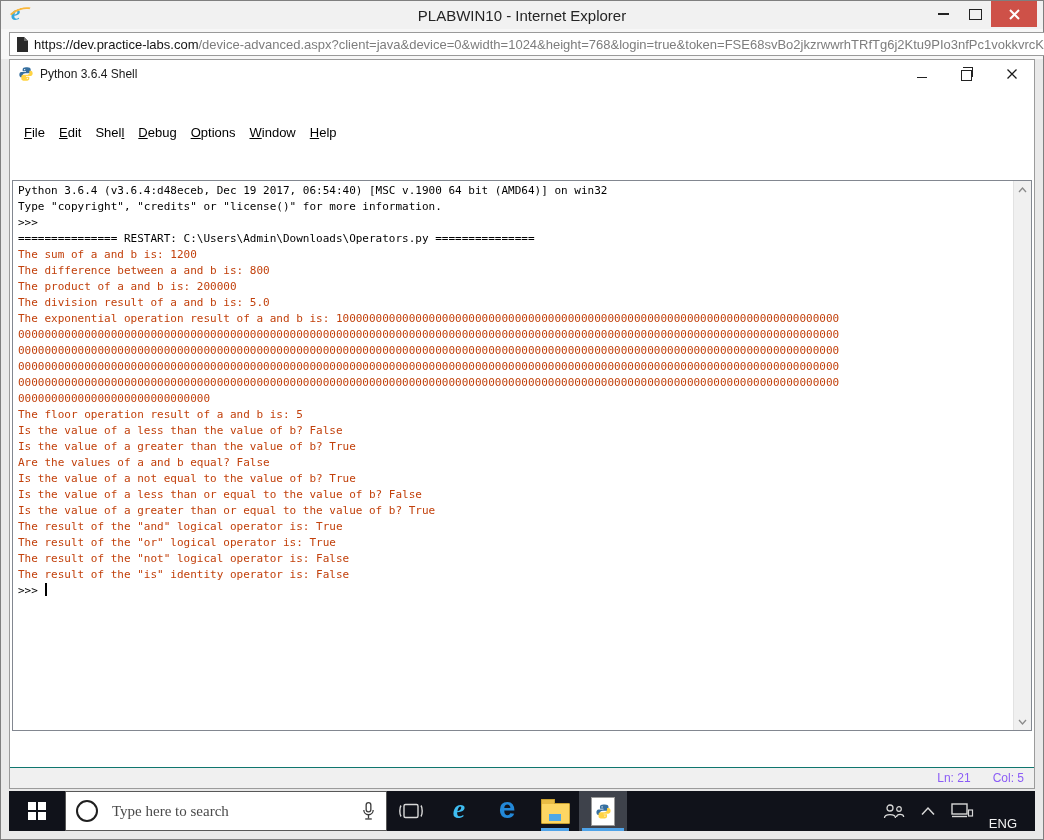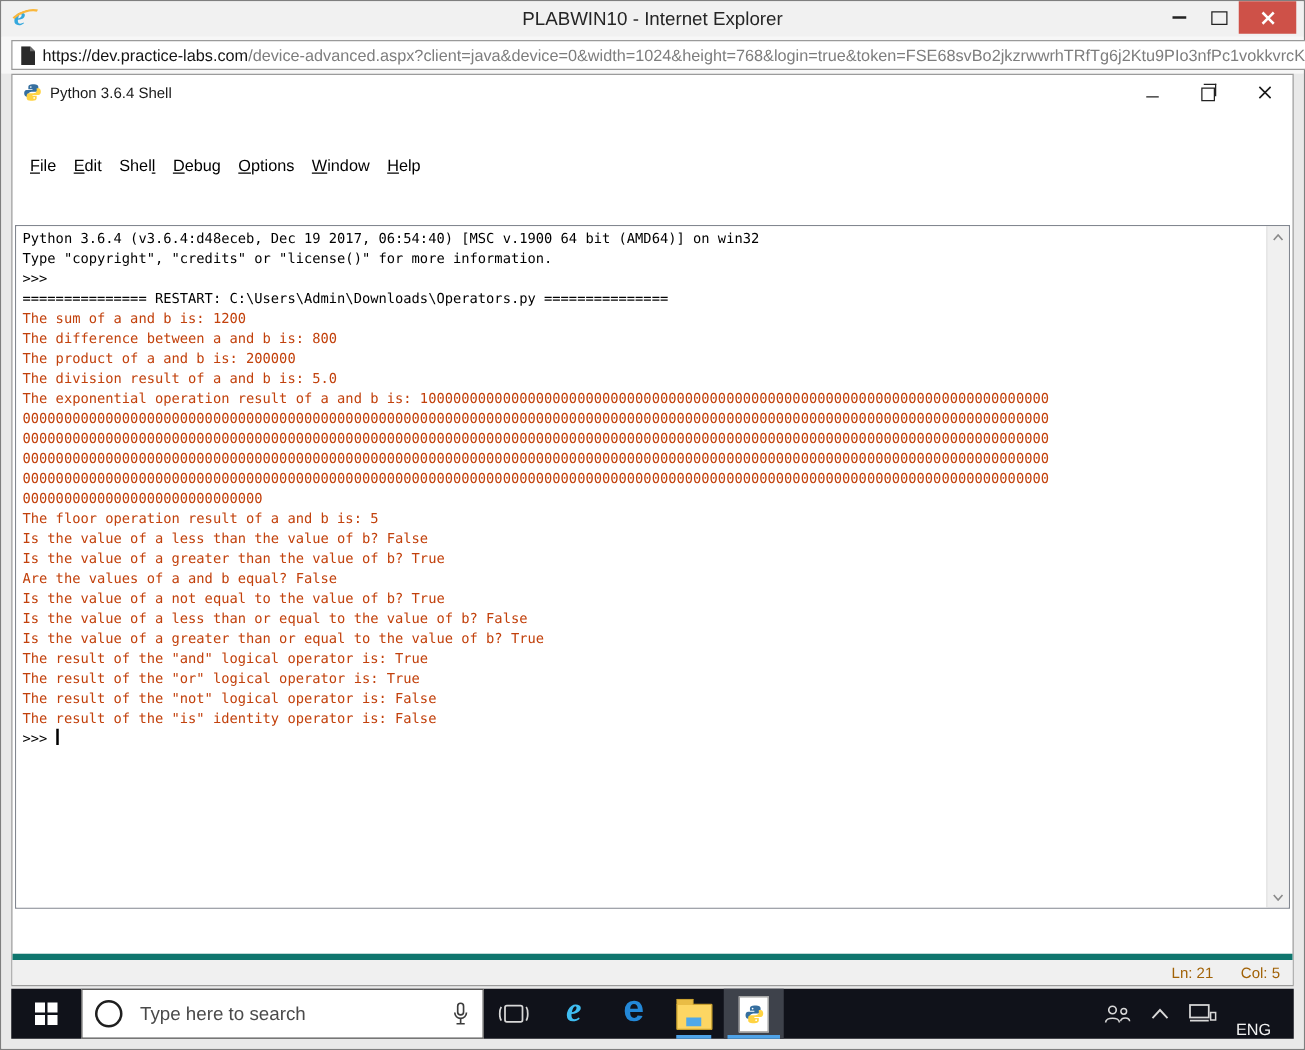--- a/index.html
+++ b/index.html
@@ -46,33 +46,33 @@
   .shell-body{flex:1;margin:0 2px;border:1px solid #828790;display:flex;min-height:0;}
   .shell-text{flex:1;overflow:hidden;padding:2px 0 0 5px;background:#fff;}
   .ln{white-space:pre;height:16px;font-family:"DejaVu Sans Mono",monospace;font-size:11px;line-height:16px;}
   .ln.banner,.ln.restart,.ln.prompt{color:#000;}
   .ln.output{color:#c2410c;}
   .cursor{display:inline-block;width:2px;height:13px;background:#000;vertical-align:-2px;}
 
   .shell-scrollbar{width:17px;background:#f0f0f0;border-left:1px solid #e2e2e2;display:flex;flex-direction:column;justify-content:space-between;align-items:center;flex:0 0 auto;}
   .sb-arrow{width:17px;height:17px;display:flex;align-items:center;justify-content:center;}
 
-  .shell-statusbar{height:20px;background:#f0f0f0;border-top:5px solid #0f766e;display:flex;align-items:center;justify-content:flex-end;font-size:12px;color:#a16207;flex:0 0 auto;}
+  .shell-statusbar{height:20px;background:#f0f0f0;border-top:1px solid #0f766e;display:flex;align-items:center;justify-content:flex-end;font-size:12px;color:#8b5cf6;flex:0 0 auto;}
   .status-ln{margin-right:22px;}
   .status-col{margin-right:10px;}
 
   
   .taskbar-gap{height:2px;flex:0 0 auto;}
   .taskbar{height:40px;background:#10121a;display:flex;align-items:stretch;flex:0 0 auto;}
   .tb-start{width:56px;display:flex;align-items:center;justify-content:center;}
   .win-logo{display:grid;grid-template-columns:8px 8px;grid-template-rows:8px 8px;gap:2px;}
   .win-logo span{background:#fff;}
   .tb-search{width:322px;background:#fff;border:1px solid #585858;box-sizing:border-box;display:flex;align-items:center;padding:0 10px;}
   .cortana-ring{width:18px;height:18px;border:2px solid #1f1f1f;border-radius:50%;flex:0 0 auto;}
-  .tb-search input{flex:1;border:none;outline:none;font-size:15px;color:#3c3c3c;margin-left:12px;font-family:Liberation Sans, sans-serif;background:transparent;}
+  .tb-search input{flex:1;border:none;outline:none;font-size:15px;color:#3c3c3c;margin-left:12px;font-family:Liberation Serif, serif;background:transparent;}
   .tb-search input::placeholder{color:#4a4a4a;opacity:1;}
   .tb-btn{width:48px;display:flex;align-items:center;justify-content:center;position:relative;}
   .tb-btn.open::after{content:"";position:absolute;bottom:0;left:10px;right:10px;height:3px;background:#4fa3e8;}
   .tb-btn.active{background:#3e424b;}
   .tb-btn.active::after{left:3px;right:3px;}
   .tb-ie-e{font:italic bold 28px "Liberation Serif",serif;color:#3fbdf1;position:relative;top:-2px;}
   .tb-edge-e{font:bold 30px "Liberation Sans",sans-serif;color:#2388d8;position:relative;top:-3px;}
   .folder{position:relative;width:27px;height:19px;background:#fdd663;border:1px solid #caa12f;border-radius:1px;margin-top:4px;}
   .folder::before{content:"";position:absolute;left:-1px;top:-5px;width:12px;height:4px;background:#e9bc45;border:1px solid #caa12f;border-bottom:none;border-radius:1px 1px 0 0;}
   .folder::after{content:"";position:absolute;left:7px;bottom:2px;width:12px;height:7px;background:#4fa8e8;}

